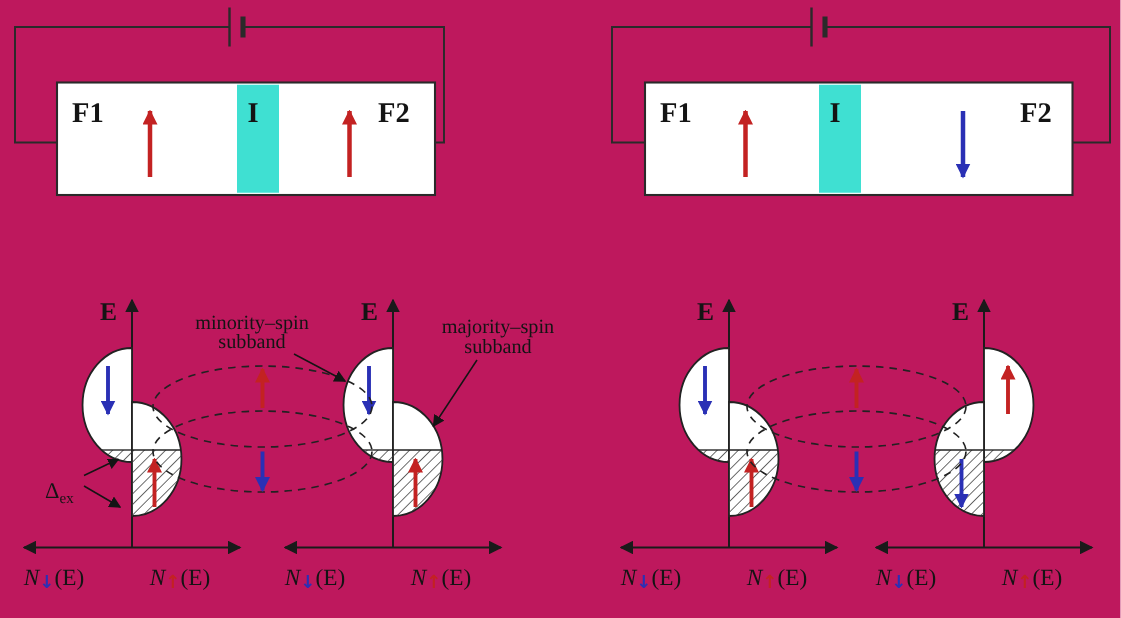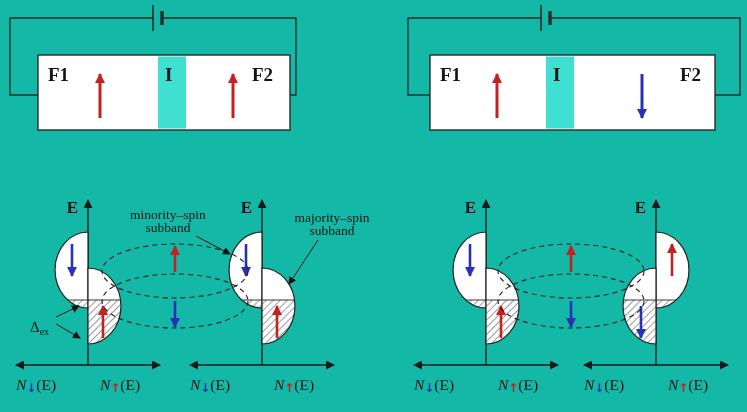--- a/index.html
+++ b/index.html
@@ -1,16 +1,16 @@
 <!DOCTYPE html>
 <html><head>
 <meta charset="utf-8">
 <style>
   html,body{margin:0;padding:0;background:#ffffff;}
-  #stage{position:relative;width:747px;height:412px;background:#14b8a6;overflow:hidden;}
+  #stage{position:relative;width:747px;height:412px;background:#be185d;overflow:hidden;}
   svg text{font-family:"Liberation Serif","DejaVu Serif",serif;fill:#141414;}
   .lbl-electrode{font-size:19px;font-weight:bold;}
   .lbl-E{font-size:17px;font-weight:bold;}
   .lbl-sub{font-size:13.5px;}
   .lbl-n{font-size:15.5px;}
   .n-sym{font-style:italic;}
   .arrow-glyph{font-family:"DejaVu Sans",sans-serif;font-size:12px;font-weight:bold;}
   .glyph-blue{fill:#2a30b5;}
   .glyph-red{fill:#c32222;}
   .wire{stroke:#2a2a2a;stroke-width:1.3;fill:none;}

